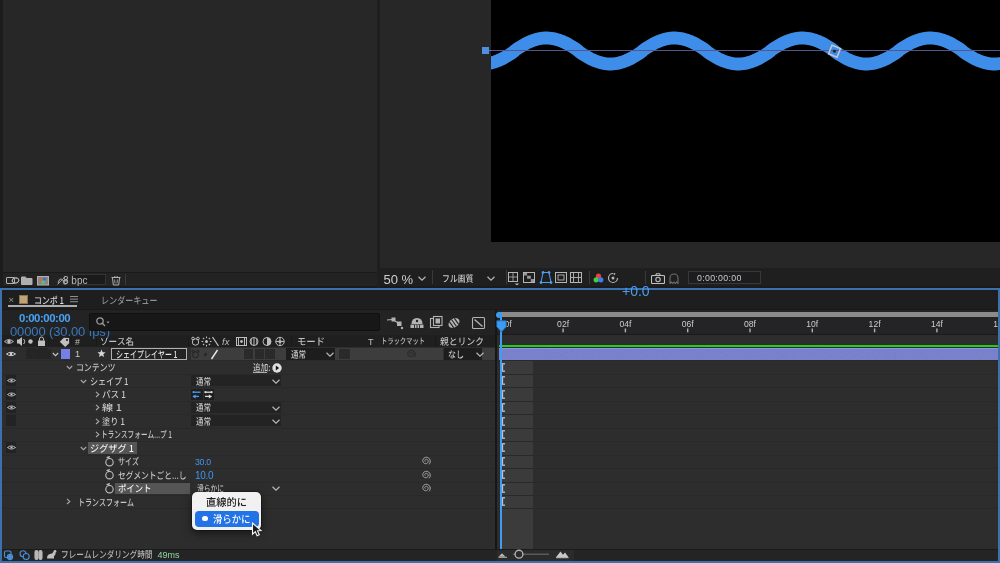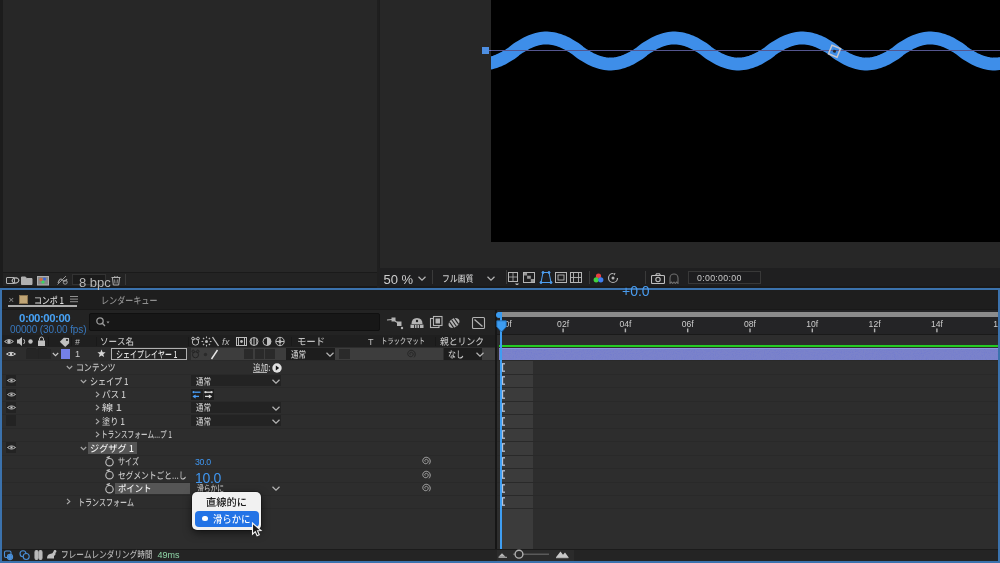--- a/index.html
+++ b/index.html
@@ -40,21 +40,21 @@
       </g>
     </svg>
 <div class="abs" style="left:70px;top:296px;width:8px;height:1.4px;background:#909090;box-shadow:0 2.6px 0 #909090,0 5.2px 0 #909090"></div>
 <div class="abs" style="left:8px;top:305px;width:69px;height:1.7px;background:#adadad"></div>
 <svg style="position:absolute;left:100.5px;top:291.8px" width="58" height="16" viewBox="0 -12 58 16">
       <g transform="scale(0.8408,1)">
         <path fill="#8f8f8f" d="M2 -0.3 2.7 0.3C2.9 0.2 3.1 0.1 3.2 0.1C5.5 -0.7 7.5 -1.8 8.8 -3.4L8.3 -4.2C7 -2.7 4.9 -1.5 3.1 -1C3.1 -1.6 3.1 -5.3 3.1 -6.2C3.1 -6.6 3.2 -6.9 3.2 -7.2H2C2.1 -7 2.1 -6.5 2.1 -6.2C2.1 -5.3 2.1 -1.5 2.1 -0.9C2.1 -0.7 2.1 -0.5 2 -0.3Z M11.8 -7.2 11.1 -6.4C11.8 -5.9 13 -4.9 13.5 -4.4L14.3 -5.1C13.8 -5.7 12.5 -6.7 11.8 -7.2ZM10.8 -0.7 11.5 0.3C13 -0 14.2 -0.6 15.2 -1.2C16.7 -2.1 17.8 -3.4 18.5 -4.6L18 -5.7C17.4 -4.5 16.2 -3 14.6 -2.1C13.7 -1.5 12.5 -1 10.8 -0.7Z M27.7 -8.2 27.1 -7.9C27.3 -7.6 27.7 -7 27.9 -6.6L28.5 -6.9C28.3 -7.2 27.9 -7.9 27.7 -8.2ZM24.2 -7.3 23.1 -7.7C23 -7.4 22.9 -7 22.7 -6.8C22.3 -6 21.3 -4.6 19.7 -3.5L20.5 -2.9C21.5 -3.6 22.4 -4.6 23 -5.4H26.1C25.9 -4.7 25.4 -3.8 24.9 -3C24.2 -3.4 23.5 -3.9 23 -4.2L22.3 -3.5C22.9 -3.2 23.5 -2.7 24.2 -2.2C23.4 -1.4 22.2 -0.5 20.6 -0L21.5 0.7C23 0.2 24.2 -0.7 25 -1.6C25.4 -1.3 25.8 -1 26.1 -0.8L26.8 -1.6C26.5 -1.9 26.1 -2.1 25.7 -2.4C26.4 -3.4 26.9 -4.5 27.1 -5.3C27.2 -5.5 27.3 -5.8 27.4 -5.9L26.9 -6.3L27.4 -6.5C27.2 -6.9 26.8 -7.5 26.6 -7.8L26 -7.5C26.2 -7.2 26.5 -6.7 26.7 -6.4L26.6 -6.4C26.4 -6.3 26.2 -6.3 25.9 -6.3H23.6L23.7 -6.5C23.8 -6.7 24 -7.1 24.2 -7.3Z M29.7 -4.3V-3.1C30.1 -3.1 30.6 -3.1 31.2 -3.1C32.1 -3.1 35.6 -3.1 36.4 -3.1C36.8 -3.1 37.2 -3.1 37.5 -3.1V-4.3C37.2 -4.3 36.8 -4.2 36.4 -4.2C35.6 -4.2 32.1 -4.2 31.2 -4.2C30.6 -4.2 30 -4.3 29.7 -4.3Z M39.4 -2.7 39.6 -1.7C39.8 -1.7 40.1 -1.8 40.5 -1.9C40.9 -1.9 41.9 -2.1 42.9 -2.3L43.3 -0.4C43.3 -0.1 43.4 0.2 43.4 0.5L44.5 0.3C44.4 0 44.3 -0.3 44.3 -0.6L43.9 -2.4L46.1 -2.8C46.5 -2.9 46.9 -2.9 47.1 -2.9L46.9 -3.9C46.7 -3.9 46.3 -3.8 46 -3.7L43.7 -3.4L43.4 -5.1L45.5 -5.4C45.8 -5.5 46.1 -5.5 46.3 -5.5L46.1 -6.5C45.9 -6.5 45.6 -6.4 45.3 -6.4C44.9 -6.3 44.1 -6.2 43.2 -6L43 -7C43 -7.2 43 -7.5 42.9 -7.7L41.9 -7.5C41.9 -7.3 42 -7.1 42 -6.8L42.2 -5.9C41.4 -5.7 40.6 -5.6 40.2 -5.6C39.9 -5.5 39.6 -5.5 39.4 -5.5L39.6 -4.4C39.9 -4.5 40.1 -4.6 40.4 -4.6L42.4 -5L42.8 -3.2L40.3 -2.8C40 -2.8 39.6 -2.7 39.4 -2.7Z M49.4 -1V0C49.7 0 49.9 0 50.3 0C50.7 0 54.9 0 55.4 0C55.7 0 56.1 0 56.2 0V-1C56 -0.9 55.6 -0.9 55.4 -0.9H54.6C54.7 -1.8 55 -3.6 55.1 -4.2C55.1 -4.3 55.1 -4.5 55.2 -4.6L54.4 -4.9C54.3 -4.9 54 -4.8 53.9 -4.8C53.3 -4.8 51.6 -4.8 51.1 -4.8C50.9 -4.8 50.5 -4.9 50.3 -4.9V-3.9C50.5 -3.9 50.9 -3.9 51.1 -3.9C51.4 -3.9 53.5 -3.9 54 -3.9C54 -3.4 53.7 -1.7 53.6 -0.9H50.3C49.9 -0.9 49.6 -0.9 49.4 -1Z M58.5 -4.3V-3.1C58.9 -3.1 59.4 -3.1 60 -3.1C60.9 -3.1 64.4 -3.1 65.2 -3.1C65.6 -3.1 66 -3.1 66.3 -3.1V-4.3C66 -4.3 65.6 -4.2 65.2 -4.2C64.4 -4.2 60.9 -4.2 60 -4.2C59.4 -4.2 58.8 -4.3 58.5 -4.3Z"></path>
       </g>
     </svg>
 <div class="t" style="left:19px;top:312.3px;font-size:11.4px;font-weight:bold;color:#47a2f5;letter-spacing:-0.45px">0:00:00:00</div>
-<div class="t" style="left:10px;top:324px;font-size:10px;color:#3878bd;letter-spacing:-0.12px">00000 (30.00 fps)</div>
+<div class="t" style="left:10px;top:324px;font-size:13px;color:#3878bd;letter-spacing:-0.12px">00000 (30.00 fps)</div>
 <div class="abs" style="left:89px;top:313px;width:291px;height:18px;background:#171717;border:1px solid #101010;border-radius:2px;box-sizing:border-box"></div>
 <svg class="abs" style="left:95px;top:316px" width="16" height="12" viewBox="0 0 16 12">
       <circle cx="5" cy="5" r="3.2" fill="none" stroke="#9a9a9a" stroke-width="1.3"></circle>
       <line x1="7.3" y1="7.3" x2="10" y2="10" stroke="#9a9a9a" stroke-width="1.3"></line>
       <path d="M11.5 5.5 l3 0 l-1.5 2 z" fill="#9a9a9a"></path>
     </svg>
 <svg class="abs" style="left:386px;top:315px" width="102" height="16" viewBox="0 0 102 16">
 <g stroke="#b3b3b3" fill="none" stroke-width="1.1">
 <path d="M1 5 L6 4.5 M9 6 L13 8.5"></path>
 <rect x="5.5" y="2.5" width="4" height="4" fill="#b3b3b3" stroke="none"></rect>
@@ -410,21 +410,21 @@
           <line x1="3.8" y1="1" x2="7.2" y2="1" stroke-width="1.3"></line>
           <line x1="5.5" y1="1.2" x2="5.5" y2="2.4"></line>
         </g>
       </g>
     </svg>
 <svg style="position:absolute;left:117.5px;top:466.7px" width="70" height="16" viewBox="0 -12 70 16">
       <g transform="scale(0.8023,1)">
         <path fill="#c8c8c8" d="M8.6 -5.5 7.9 -6.1C7.7 -6 7.5 -5.9 7.3 -5.9C6.9 -5.8 5.4 -5.5 3.8 -5.2V-6.5C3.8 -6.8 3.9 -7.2 3.9 -7.5H2.8C2.8 -7.2 2.8 -6.8 2.8 -6.5V-5C1.8 -4.8 1 -4.7 0.5 -4.6L0.7 -3.6L2.8 -4V-1.3C2.8 -0.2 3.2 0.3 5.1 0.3C6.2 0.3 7.3 0.2 8.1 0.1L8.2 -1C7.2 -0.8 6.2 -0.7 5.1 -0.7C4 -0.7 3.8 -0.9 3.8 -1.5V-4.2L7.2 -4.9C6.9 -4.4 6.2 -3.4 5.5 -2.8L6.4 -2.3C7.1 -3 7.9 -4.3 8.3 -5.1C8.4 -5.2 8.5 -5.4 8.6 -5.5Z M17 -7.8 16.4 -7.5C16.6 -7.1 17 -6.6 17.1 -6.2L17.8 -6.4C17.6 -6.8 17.2 -7.4 17 -7.8ZM18.1 -8.2 17.5 -7.9C17.7 -7.5 18.1 -7 18.3 -6.6L18.9 -6.9C18.7 -7.2 18.3 -7.8 18.1 -8.2ZM14.6 -7.2 13.4 -7.6C13.4 -7.3 13.2 -6.9 13.1 -6.7C12.6 -5.9 11.8 -4.6 10.1 -3.6L10.9 -2.9C11.9 -3.6 12.7 -4.5 13.4 -5.3H16.4C16.2 -4.5 15.6 -3.3 14.9 -2.4C14 -1.5 12.9 -0.6 11 -0.1L11.9 0.7C13.7 0.1 14.9 -0.8 15.8 -1.9C16.6 -3 17.2 -4.3 17.5 -5.2C17.5 -5.4 17.6 -5.6 17.7 -5.8L17 -6.2C16.8 -6.2 16.5 -6.1 16.2 -6.1H13.9L14.1 -6.4C14.2 -6.6 14.4 -7 14.6 -7.2Z M21.9 -6 21.3 -5.2C22.3 -4.6 23.3 -3.9 24 -3.3C23 -2.2 21.9 -1.2 20.2 -0.4L21.1 0.4C22.7 -0.5 23.9 -1.6 24.7 -2.7C25.5 -2 26.3 -1.3 27 -0.5L27.7 -1.3C27.1 -2.1 26.2 -2.8 25.4 -3.5C26 -4.4 26.5 -5.4 26.8 -6.2C26.8 -6.5 27 -6.8 27.1 -7L26 -7.4C25.9 -7.2 25.9 -6.8 25.8 -6.6C25.5 -5.8 25.2 -5 24.6 -4.1C23.8 -4.7 22.8 -5.5 21.9 -6Z M31 -7.2 30.3 -6.4C31 -5.9 32.2 -4.9 32.7 -4.4L33.5 -5.1C33 -5.7 31.7 -6.7 31 -7.2ZM30 -0.7 30.7 0.3C32.2 -0 33.4 -0.6 34.4 -1.2C35.9 -2.1 37 -3.4 37.7 -4.6L37.2 -5.7C36.6 -4.5 35.4 -3 33.8 -2.1C32.9 -1.5 31.7 -1 30 -0.7Z M41.5 -0.9C41.5 -0.5 41.5 0 41.5 0.3H42.6C42.6 0 42.6 -0.6 42.6 -0.9V-3.8C43.6 -3.5 45.2 -2.9 46.2 -2.4L46.6 -3.4C45.7 -3.9 43.8 -4.6 42.6 -4.9V-6.4C42.6 -6.8 42.6 -7.2 42.6 -7.5H41.5C41.5 -7.2 41.5 -6.7 41.5 -6.4C41.5 -5.6 41.5 -1.5 41.5 -0.9Z M50 -6.7V-5.8C50.8 -5.7 51.6 -5.6 52.6 -5.6C53.5 -5.6 54.6 -5.7 55.2 -5.8V-6.8C54.5 -6.7 53.5 -6.6 52.6 -6.6C51.6 -6.6 50.7 -6.7 50 -6.7ZM50.6 -2.8 49.6 -2.9C49.5 -2.5 49.4 -2 49.4 -1.5C49.4 -0.3 50.5 0.4 52.6 0.4C53.9 0.4 55.1 0.3 55.9 0.1L55.8 -1C55.1 -0.7 53.8 -0.6 52.5 -0.6C51.1 -0.6 50.4 -1.1 50.4 -1.7C50.4 -2.1 50.5 -2.4 50.6 -2.8ZM55.5 -7.8 54.9 -7.5C55.1 -7.2 55.4 -6.6 55.6 -6.2L56.3 -6.5C56.1 -6.8 55.7 -7.4 55.5 -7.8ZM56.6 -8.2 56 -7.9C56.2 -7.6 56.6 -7 56.8 -6.6L57.4 -6.9C57.2 -7.2 56.8 -7.8 56.6 -8.2Z M60.6 -7.5 59.7 -7.2C60.1 -6.1 60.6 -5 61.1 -4.2C60.1 -3.5 59.4 -2.8 59.4 -1.7C59.4 -0.2 60.8 0.3 62.6 0.3C63.9 0.3 64.9 0.2 65.7 0.1L65.7 -1C64.9 -0.8 63.6 -0.7 62.6 -0.7C61.2 -0.7 60.5 -1.1 60.5 -1.8C60.5 -2.5 61 -3.1 61.8 -3.7C62.8 -4.3 64 -4.9 64.7 -5.2C65 -5.4 65.2 -5.5 65.5 -5.7L65 -6.5C64.7 -6.4 64.5 -6.2 64.2 -6C63.7 -5.8 62.7 -5.3 61.9 -4.8C61.5 -5.5 61 -6.5 60.6 -7.5Z M68.6 0.1C69.1 0.1 69.4 -0.2 69.4 -0.7C69.4 -1.1 69.1 -1.4 68.6 -1.4C68.2 -1.4 67.9 -1.1 67.9 -0.7C67.9 -0.2 68.2 0.1 68.6 0.1Z M71.5 0.1C71.9 0.1 72.2 -0.2 72.2 -0.7C72.2 -1.1 71.9 -1.4 71.5 -1.4C71.1 -1.4 70.8 -1.1 70.8 -0.7C70.8 -0.2 71.1 0.1 71.5 0.1Z M74.4 0.1C74.8 0.1 75.1 -0.2 75.1 -0.7C75.1 -1.1 74.8 -1.4 74.4 -1.4C73.9 -1.4 73.6 -1.1 73.6 -0.7C73.6 -0.2 73.9 0.1 74.4 0.1Z M79.2 -7.5 78 -7.5C78 -7.2 78.1 -6.8 78.1 -6.4C78.1 -5.5 78 -3 78 -1.7C78 -0.1 78.9 0.5 80.4 0.5C82.6 0.5 83.8 -0.7 84.5 -1.6L83.8 -2.4C83.1 -1.4 82.1 -0.5 80.4 -0.5C79.6 -0.5 79 -0.8 79 -1.8C79 -3.1 79 -5.4 79.1 -6.4C79.1 -6.8 79.1 -7.2 79.2 -7.5Z"></path>
       </g>
     </svg>
-<div class="t" style="left:195px;top:470.2px;font-size:14px;color:#3f96f0;letter-spacing:-0.3px">10.0</div>
+<div class="t" style="left:195px;top:470.2px;font-size:10px;color:#3f96f0;letter-spacing:-0.3px">10.0</div>
 <svg class="abs" style="left:421px;top:469.8px" width="10" height="10" viewBox="0 0 10 10">
       <path d="M4.34,5.61 L4.12,5.45 L3.94,5.21 L3.83,4.90 L3.82,4.56 L3.91,4.20 L4.11,3.87 L4.42,3.58 L4.82,3.39 L5.28,3.31 L5.76,3.37 L6.23,3.57 L6.65,3.91 L6.97,4.37 L7.16,4.92 L7.19,5.54 L7.04,6.15 L6.71,6.73 L6.22,7.20 L5.60,7.54 L4.88,7.70 L4.13,7.65 L3.39,7.39 L2.73,6.92 L2.22,6.27 L1.89,5.48 L1.78,4.60 L1.93,3.71 L2.32,2.87 L2.95,2.15 L3.77,1.62 L4.73,1.32 L5.75,1.30 L6.77,1.56 L7.70,2.10 L8.46,2.90 L8.99,3.89 L9.23,5.02 L9.15,6.19 L8.75,7.32 L8.04,8.32" fill="none" stroke="#a8a8a8" stroke-width="1"></path>
     </svg>
 <svg class="abs" style="left:104px;top:482.7px" width="11" height="11" viewBox="0 0 11 11">
       <g fill="none" stroke="#c2c2c2" stroke-width="1.1">
         <circle cx="5.5" cy="6.2" r="3.7"></circle>
         <g transform="rotate(-14 5.5 6.2)">
           <line x1="3.8" y1="1" x2="7.2" y2="1" stroke-width="1.3"></line>
           <line x1="5.5" y1="1.2" x2="5.5" y2="2.4"></line>
         </g>
@@ -712,21 +712,21 @@
           <circle cx="6" cy="7" r="1.6" fill="#3ad85e" stroke="none"></circle>
         </g>
 <g transform="translate(51,0)" stroke="#a0a0a0">
           <path d="M1 8 Q3 2 5.5 5 T10 4" stroke-width="1.1"></path>
           <line x1="0.5" y1="9.5" x2="9" y2="1" stroke-width="0.9"></line>
           <circle cx="8.2" cy="7.2" r="2"></circle>
         </g>
 </g>
     </svg>
 <div class="abs" style="left:72px;top:273.5px;width:34px;height:11px;background:#1b1b1b;border:1px solid #333;box-sizing:border-box"></div>
-<div class="t" style="left:79px;top:275px;font-size:13px;color:#b8b8b8">8 bpc</div>
+<div class="t" style="left:63px;top:275px;font-size:10px;color:#b8b8b8">8 bpc</div>
 <svg class="abs" style="left:111px;top:274.5px" width="10" height="11" viewBox="0 0 10 11">
 <g fill="none" stroke="#b0b0b0" stroke-width="1">
         <path d="M1.5 3 L2.3 10 H7.7 L8.5 3"></path>
         <line x1="0.5" y1="2.5" x2="9.5" y2="2.5"></line>
         <line x1="3.5" y1="2.5" x2="4" y2="1"></line>
         <line x1="6.5" y1="2.5" x2="6" y2="1"></line>
         <line x1="3.6" y1="4.5" x2="4" y2="8.5" stroke-width="0.8"></line>
         <line x1="6.4" y1="4.5" x2="6" y2="8.5" stroke-width="0.8"></line>
       </g>
     </svg>

